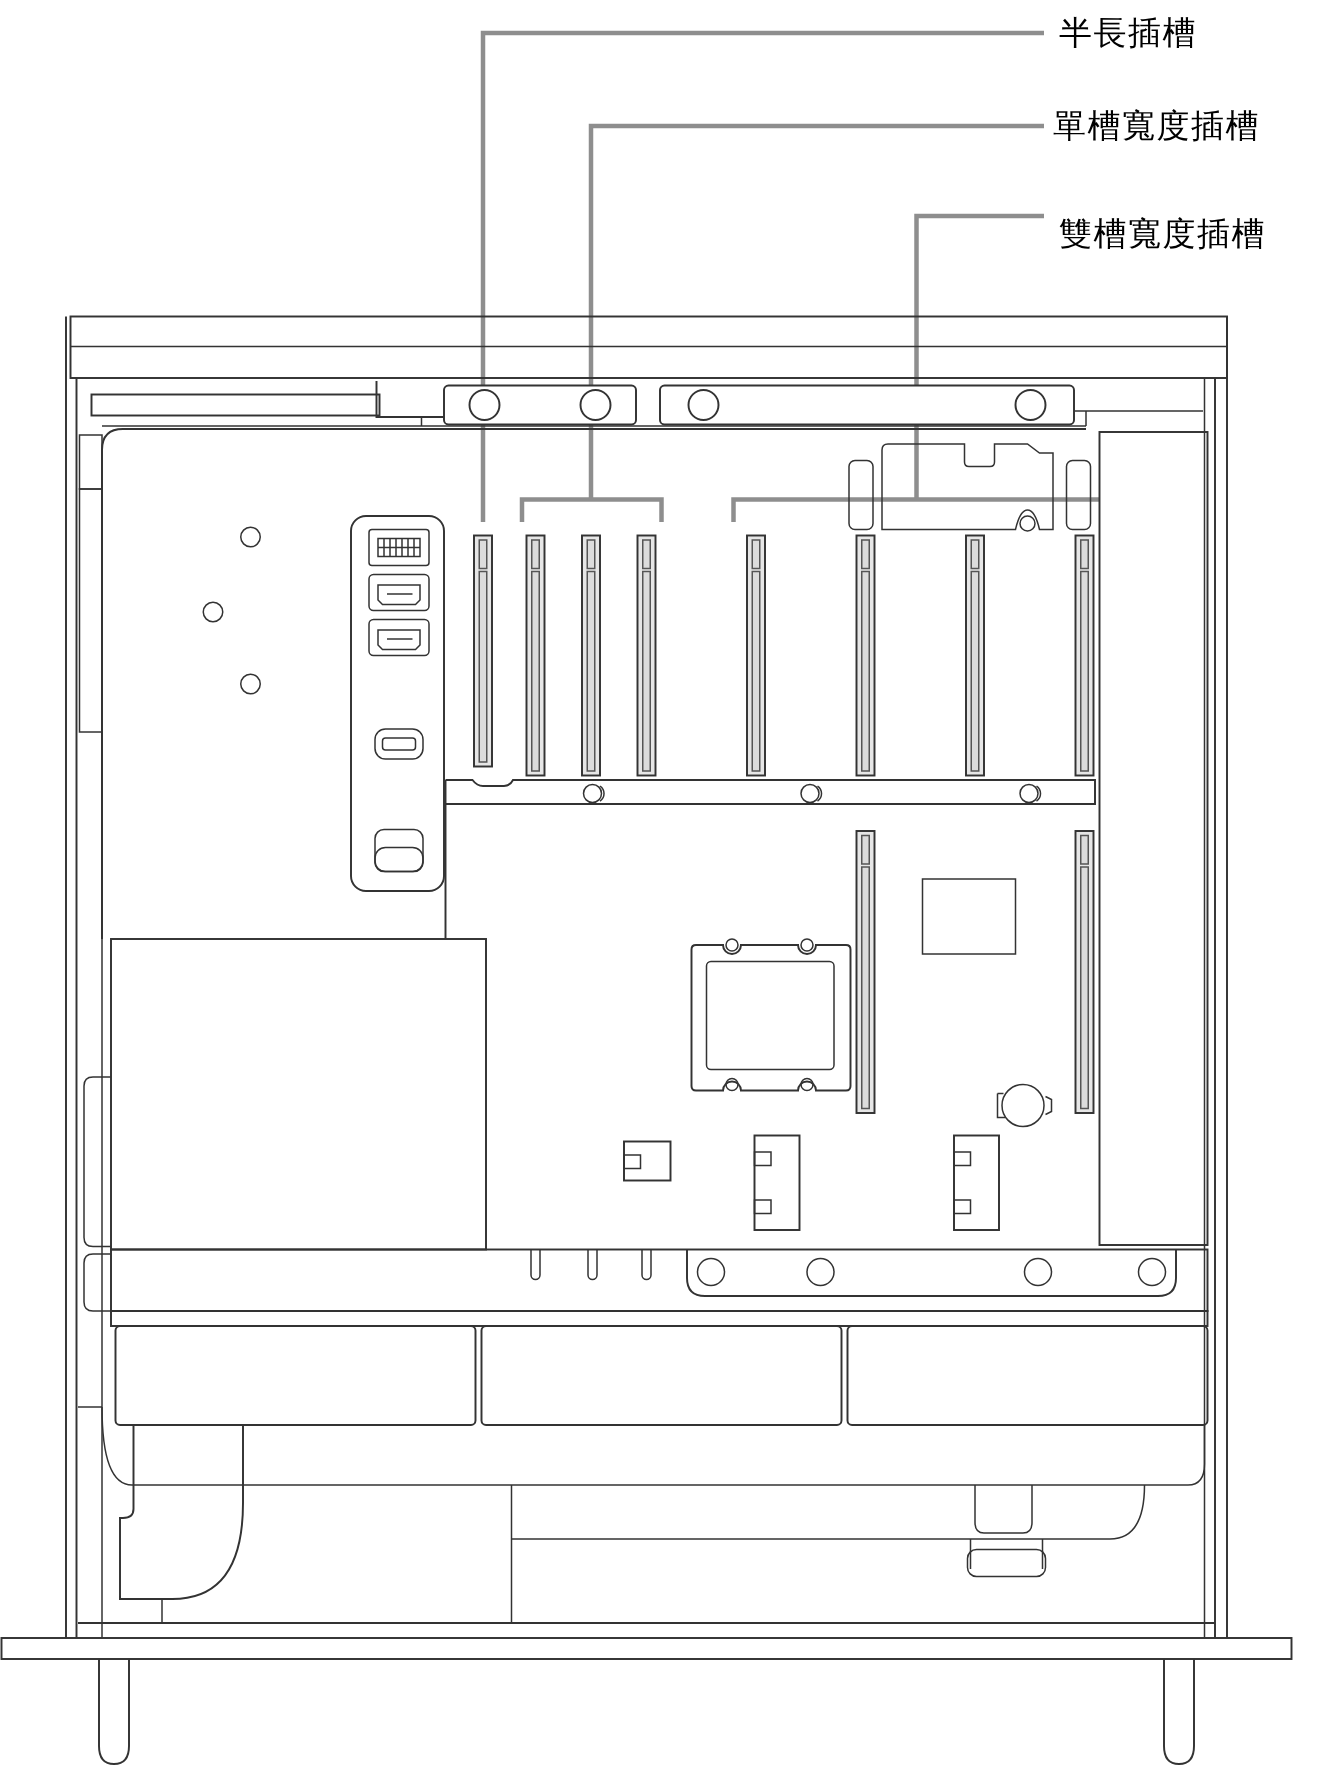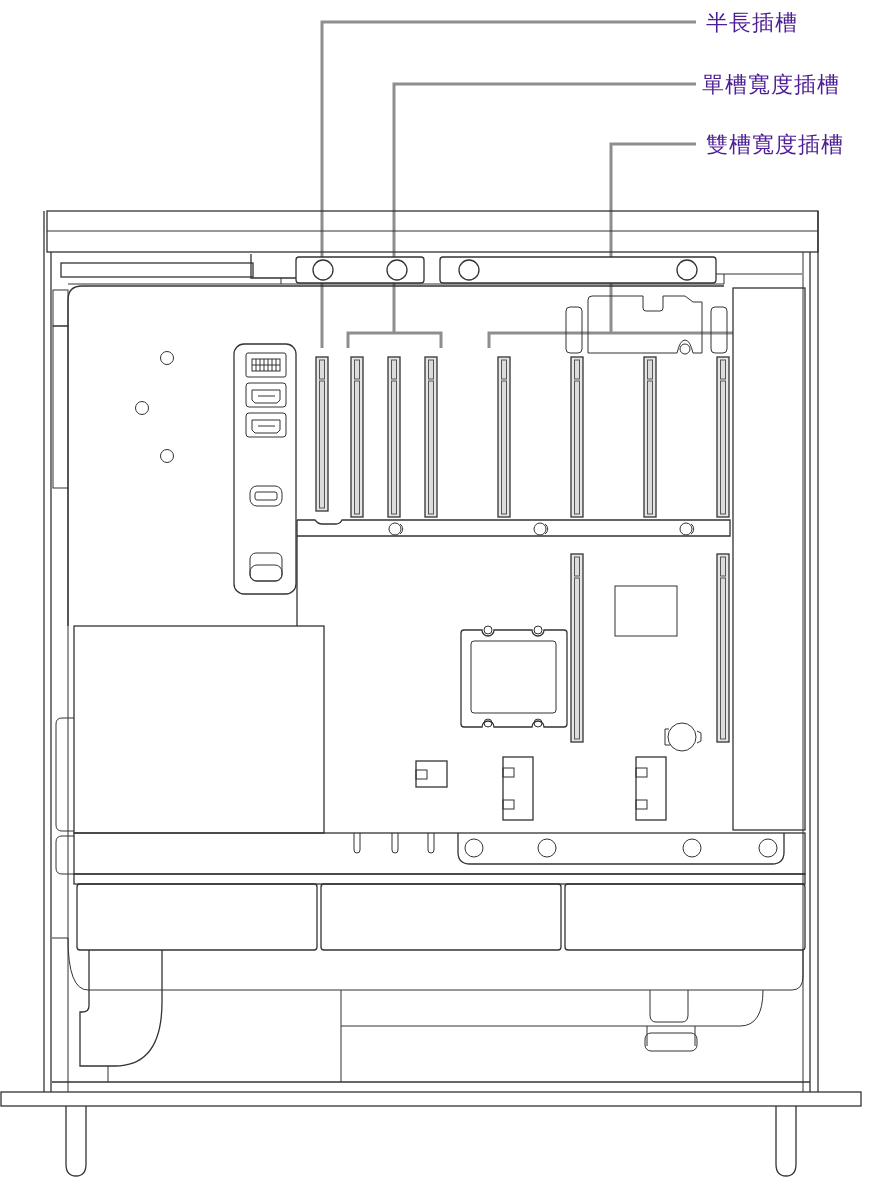--- a/index.html
+++ b/index.html
@@ -2,21 +2,21 @@
 <html><head>
 <meta charset="utf-8">
 <style>
   html, body { margin: 0; padding: 0; background: #ffffff; }
   body { width: 878px; height: 1178px; position: relative; overflow: hidden; font-family: "DejaVu Sans", sans-serif; }
   #diagram { position: absolute; left: 0; top: 0; }
   .label {
     position: absolute;
     font-family: "DejaVu Sans", sans-serif;
     font-size: 22px;
-    color: #4c1d95;
+    color: #000000;
     white-space: nowrap;
     line-height: 26px;
     letter-spacing: 1px;
   }
   svg .ln { fill: none; stroke: #333; stroke-width: 1.3; }
   svg .ln2 { fill: none; stroke: #333; stroke-width: 1; }
   svg .callout { fill: none; stroke: #8e8e8e; stroke-width: 3; }
   svg .slot { fill: #e6e6e6; stroke: #333; stroke-width: 1.3; }
   svg .slotin { fill: #dcdcdc; stroke: #555; stroke-width: 1; }
   svg .wh { fill: #fff; stroke: #333; stroke-width: 1.3; }
@@ -227,13 +227,13 @@
 
   <g>
     <rect class="ln" x="1" y="1092" width="860" height="14"></rect>
     <path class="ln" d="M66 1106 V1164 Q66 1176 76 1176 Q86 1176 86 1164 V1106"></path>
     <path class="ln" d="M776 1106 V1164 Q776 1176 786 1176 Q796 1176 796 1164 V1106"></path>
   </g>
 </svg>
 
 <div class="label" style="left:706px;top:10px;">半長插槽</div>
 <div class="label" style="left:702px;top:72px;">單槽寬度插槽</div>
-<div class="label" style="left:706px;top:132px;">雙槽寬度插槽</div>
+<div class="label" style="left:706px;top:144px;">雙槽寬度插槽</div>
 
 </body></html>

